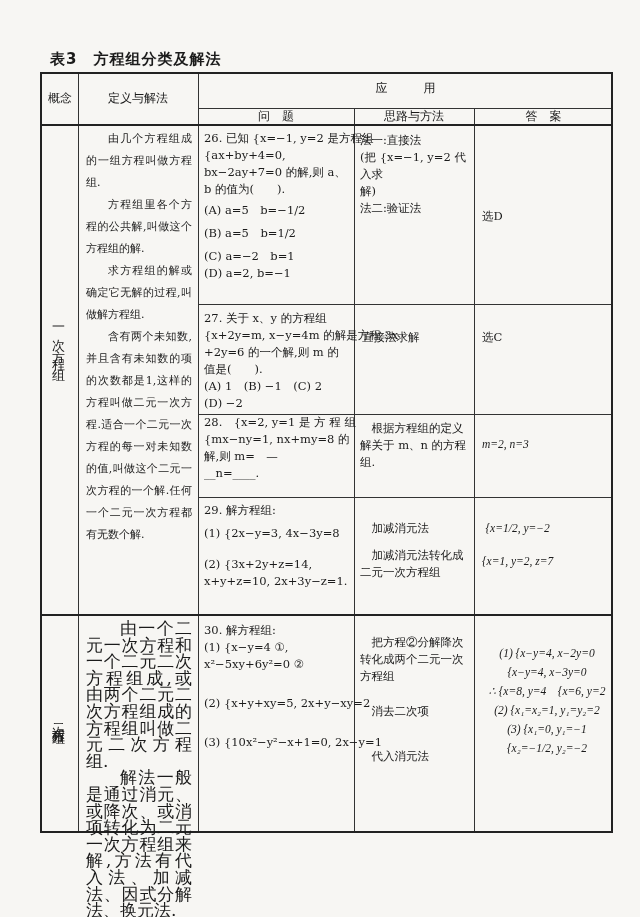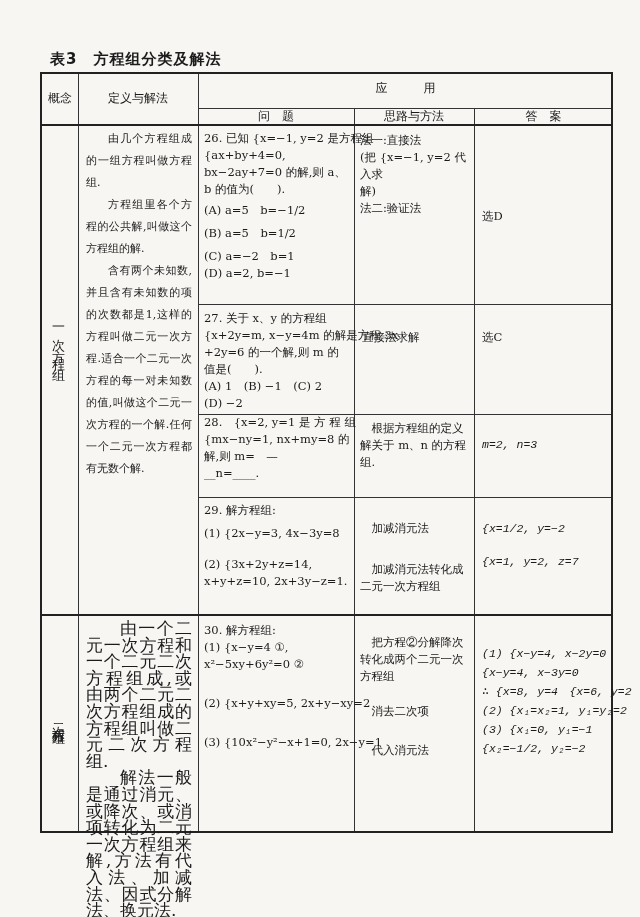--- a/index.html
+++ b/index.html
@@ -12,21 +12,21 @@
     font-family: "DejaVu Sans", "Liberation Sans", sans-serif; letter-spacing:1px;
   }
   .tbl { position:absolute; left:40px; top:72px; width:573px; height:761px; border:2px solid #222; box-sizing:border-box; }
   .v { position:absolute; top:0; bottom:0; border-left:1px solid #333; }
   .h { position:absolute; height:0; border-top:1px solid #333; }
   .h.thick { border-top:2px solid #222; }
   .cell { position:absolute; font-size:11.5px; line-height:17px; }
   .hdr { font-family:"DejaVu Sans","Liberation Sans",sans-serif; font-size:12px; text-align:center; }
   .vert { writing-mode: vertical-rl; text-orientation: upright; font-family:"DejaVu Sans","Liberation Sans",sans-serif; font-size:13px; letter-spacing:10px; }
   .p { text-indent:2em; margin:0; text-align:justify; }
-  .mono { font-family:Liberation Mono, monospace; font-style:italic; }
+  .mono { font-family:Liberation Serif, serif; font-style:italic;text-align:center; }
   .line { display:block; white-space:nowrap; }
 </style>
 </head>
 <body>
 
 <div class="title">表3　方程组分类及解法</div>
 
 <div class="tbl">
 
   <div class="v" style="left:36px"></div>
@@ -45,20 +45,21 @@
   <div class="cell hdr" style="left:36px; width:120px; top:16px">定义与解法</div>
   <div class="cell hdr" style="left:156px; width:415px; top:6px">应　　　用</div>
   <div class="cell hdr" style="left:156px; width:156px; top:34px">问　题</div>
   <div class="cell hdr" style="left:312px; width:120px; top:34px">思路与方法</div>
   <div class="cell hdr" style="left:432px; width:139px; top:34px">答　案</div>
 
   <div class="cell vert" style="left:8px; top:245px">一次方程组</div>
   <div class="cell" style="left:44px; width:106px; top:54px; font-size:11px; line-height:22px">
     <p class="p">由几个方程组成的一组方程叫做方程组.</p>
     <p class="p">方程组里各个方程的公共解,叫做这个方程组的解.</p>
+    <p class="p">求方程组的解或确定它无解的过程,叫做解方程组.</p>
     <p class="p">含有两个未知数,并且含有未知数的项的次数都是1,这样的方程叫做二元一次方程.适合一个二元一次方程的每一对未知数的值,叫做这个二元一次方程的一个解.任何一个二元一次方程都有无数个解.</p>
   </div>
 
   <div class="cell" style="left:162px; width:146px; top:56px">
     <span class="line">26. 已知 {x=−1, y=2 是方程组</span>
     <span class="line" style="white-space:normal">{ax+by+4=0, bx−2ay+7=0 的解,则 a、</span>
     <span class="line">b 的值为(　　).</span>
     <span class="line" style="margin-top:4px">(A) a=5　b=−1/2</span>
     <span class="line" style="margin-top:6px">(B) a=5　b=1/2</span>
     <span class="line" style="margin-top:6px">(C) a=−2　b=1</span>
@@ -95,21 +96,21 @@
   </div>
   <div class="cell mono" style="left:440px; top:362px">m=2, n=3</div>
 
   <div class="cell" style="left:162px; width:146px; top:428px">
     <span class="line">29. 解方程组:</span>
     <span class="line" style="margin-top:6px">(1) {2x−y=3, 4x−3y=8</span>
     <span class="line" style="margin-top:14px; white-space:normal">(2) {3x+2y+z=14, x+y+z=10, 2x+3y−z=1.</span>
   </div>
   <div class="cell" style="left:318px; width:112px; top:446px">
     <span class="line" style="padding-left:1em">加减消元法</span>
-    <span class="line" style="padding-left:1em; margin-top:24px">加减消元法转化成</span>
+    <span class="line" style="padding-left:1em; margin-top:10px">加减消元法转化成</span>
     <span class="line">二元一次方程组</span>
   </div>
   <div class="cell mono" style="left:440px; top:446px">
     <span class="line">{x=1/2, y=−2</span>
     <span class="line" style="margin-top:16px">{x=1, y=2, z=7</span>
   </div>
 
   <div class="cell vert" style="left:8px; top:640px; letter-spacing:2px">二次方程组</div>
   <div class="cell" style="left:44px; width:106px; top:546px; font-size:17px; line-height:16.6px">
     <p class="p">由一个二元一次方程和一个二元二次方程组成,或由两个二元二次方程组成的方程组叫做二元二次方程组.</p>
@@ -120,21 +121,21 @@
     <span class="line">30. 解方程组:</span>
     <span class="line" style="white-space:normal">(1) {x−y=4 ①, x²−5xy+6y²=0 ②</span>
     <span class="line" style="margin-top:22px">(2) {x+y+xy=5, 2x+y−xy=2</span>
     <span class="line" style="margin-top:22px">(3) {10x²−y²−x+1=0, 2x−y=1</span>
   </div>
   <div class="cell" style="left:318px; width:112px; top:560px">
     <span class="line" style="padding-left:1em">把方程②分解降次</span>
     <span class="line">转化成两个二元一次</span>
     <span class="line">方程组</span>
     <span class="line" style="padding-left:1em; margin-top:18px">消去二次项</span>
-    <span class="line" style="padding-left:1em; margin-top:22px">代入消元法</span>
+    <span class="line" style="padding-left:1em; margin-top:28px">代入消元法</span>
   </div>
   <div class="cell mono" style="left:440px; width:130px; top:570px; line-height:19px">
     <span class="line">(1) {x−y=4, x−2y=0</span>
     <span class="line">{x−y=4, x−3y=0</span>
     <span class="line">∴ {x=8, y=4　{x=6, y=2</span>
     <span class="line">(2) {x₁=x₂=1, y₁=y₂=2</span>
     <span class="line">(3) {x₁=0, y₁=−1</span>
     <span class="line">{x₂=−1/2, y₂=−2</span>
   </div>
 </div>

